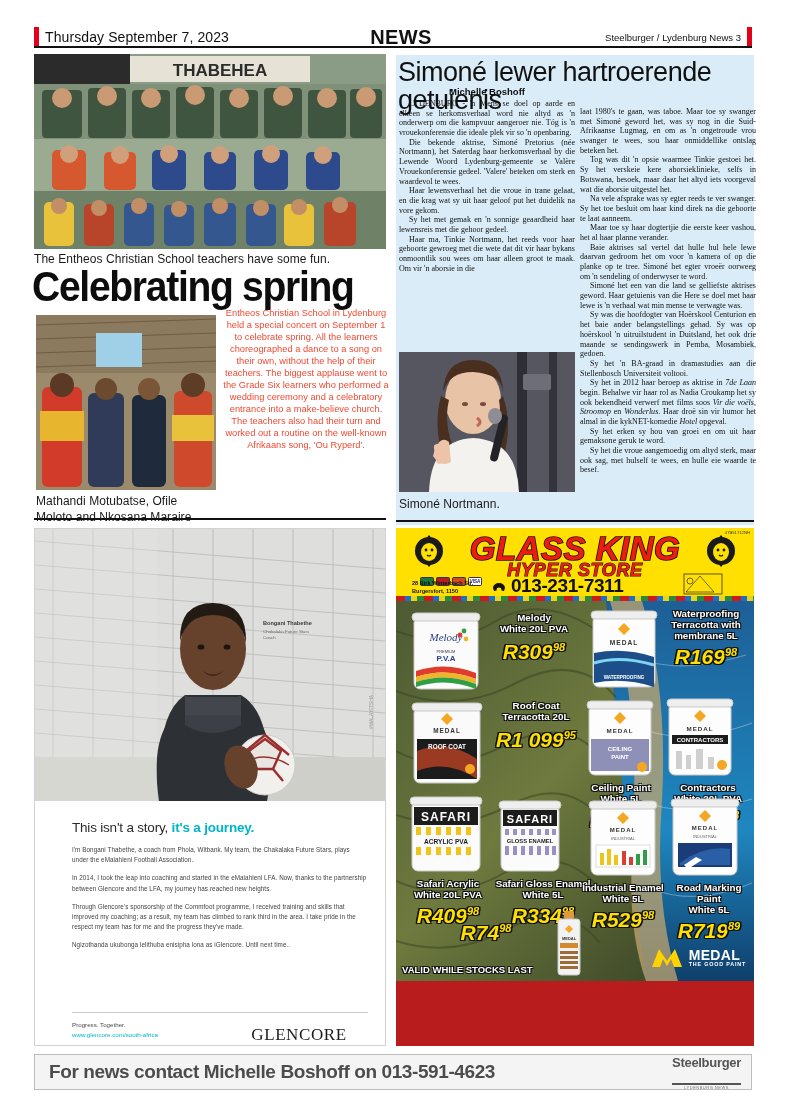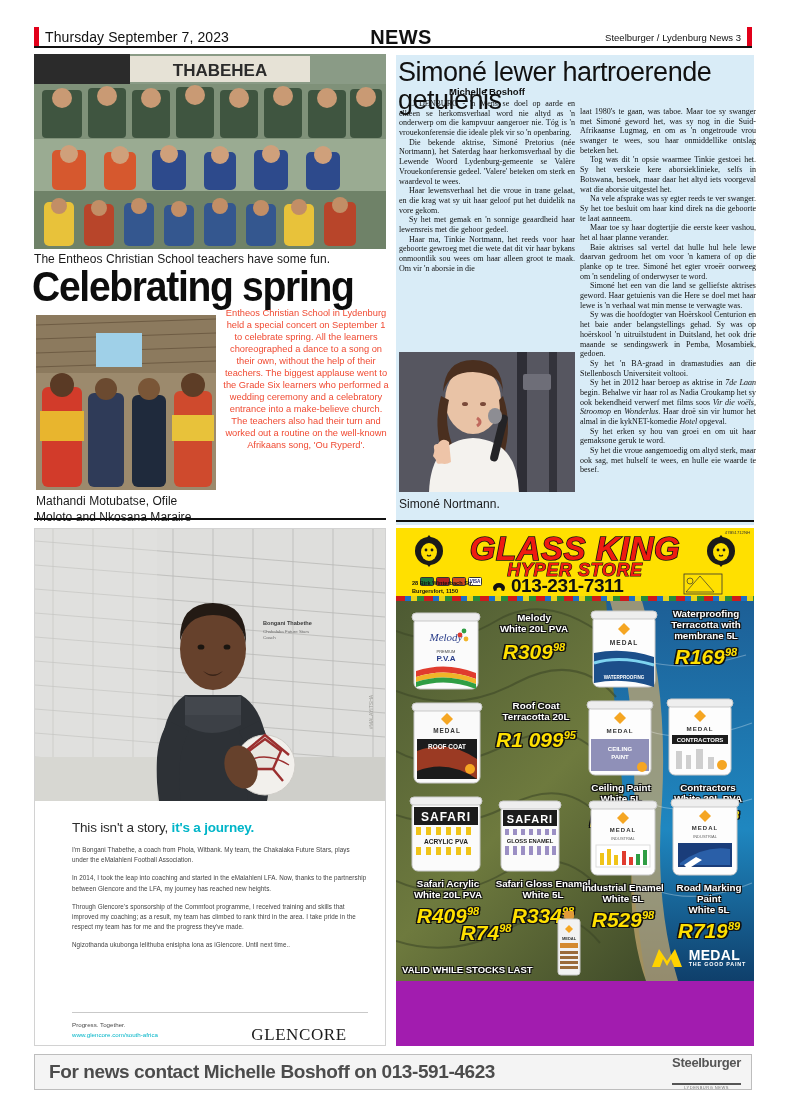--- a/index.html
+++ b/index.html
@@ -86,21 +86,21 @@
   .glen-body p { font-size: 6.3px; line-height: 1.62; color: #3f3f3f; margin-bottom: 8px; letter-spacing: .07px; }
   .glen-footline { position: absolute; left: 72px; top: 1012px; width: 296px; height: 1px; background: #c9c9c9; }
   .glen-tag { position: absolute; left: 72px; top: 1020px; font-size: 6.2px; color: #4a4a4a; line-height: 1.55; }
   .glen-tag a { color: #00b5c8; text-decoration: none; }
   .glen-logo {
     position: absolute; left: 244px; top: 1025px; width: 110px; text-align: center;
     font-family: "Liberation Serif", serif; font-size: 17px; color: #1a1a1a; letter-spacing: .6px;
   }
 
   
-  .gk { position: absolute; left: 396px; top: 528px; width: 358px; height: 518px; overflow: hidden; background: #a21caf; }
+  .gk { position: absolute; left: 396px; top: 528px; width: 358px; height: 518px; overflow: hidden; background: #b91c1c; }
   .gk-head { position: absolute; left: 0; top: 0; width: 358px; height: 68px; background: #ffe000; }
   .gk-title {
     position: absolute; left: 0; top: 2px; width: 358px; text-align: center;
     font-size: 33px; font-weight: 800; color: #ee1b11; letter-spacing: .5px;
     -webkit-text-stroke: 1.6px #111; paint-order: stroke fill;
     font-style: italic;
   }
   .gk-sub {
     position: absolute; left: 0; top: 32px; width: 358px; text-align: center;
     font-size: 18px; font-weight: 800; color: #ee1b11; letter-spacing: .6px;

